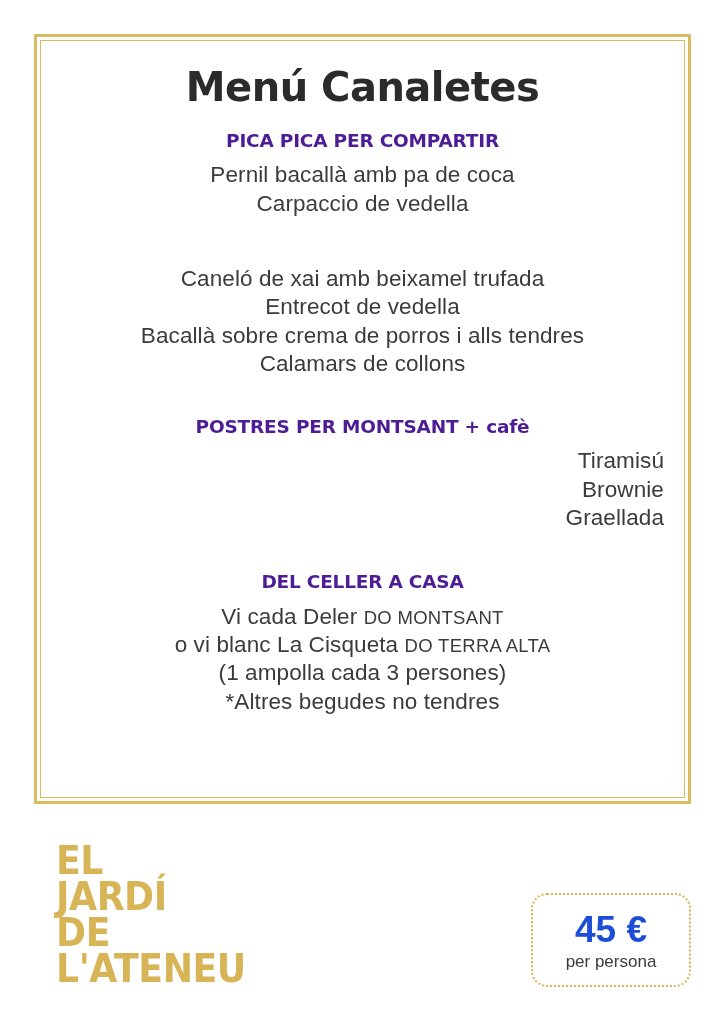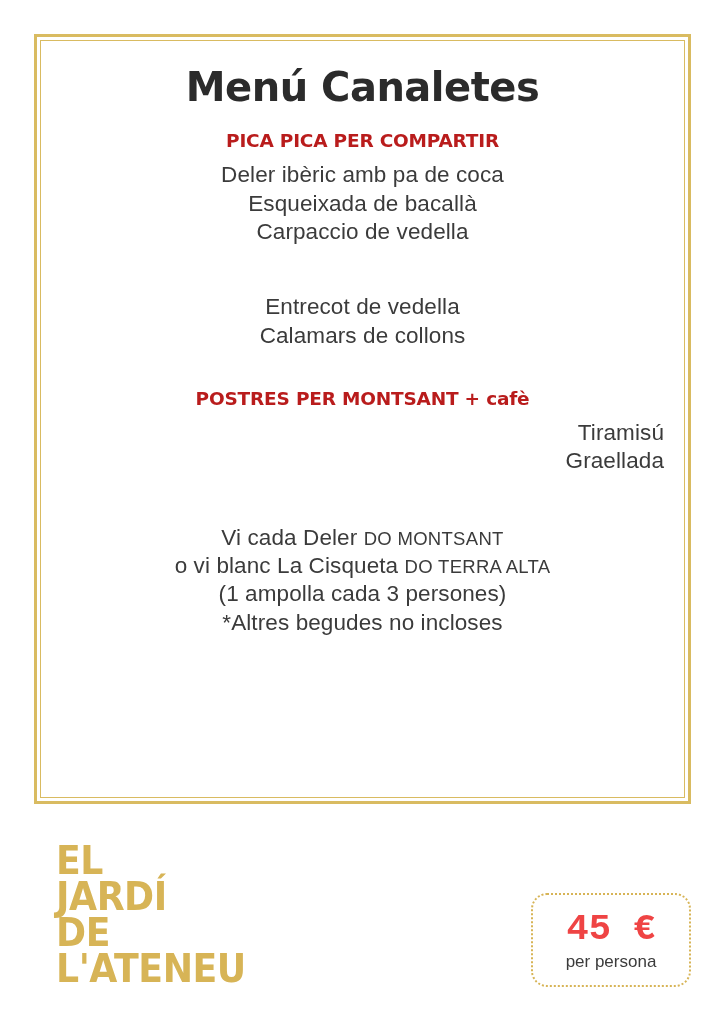--- a/index.html
+++ b/index.html
@@ -68,21 +68,21 @@
 
   
   .section {
     margin: 0;
   }
   .section-heading {
     font-family: "DejaVu Sans", sans-serif;
     font-weight: bold;
     font-size: 18.5px;
     letter-spacing: -0.2px;
-    color: #b91c1c;
+    color: #4c1d95;
     margin: 0;
     line-height: 1.2;
   }
   .section-heading .suffix {
     text-transform: none;
   }
   .section-items {
     list-style: none;
     margin: 0;
     padding: 0;
@@ -141,25 +141,25 @@
     border: 2px dotted #d7b456;
     border-radius: 16px;
     box-sizing: border-box;
     display: flex;
     flex-direction: column;
     align-items: center;
     justify-content: center;
     background: #ffffff;
   }
   .price-amount {
-    font-family: Liberation Mono, monospace;
+    font-family: Liberation Sans, sans-serif;
     font-weight: bold;
     font-size: 37px;
     line-height: 1;
-    color: #ef4444;
+    color: #1d4ed8;
     letter-spacing: 0px;
     margin-bottom: 5px;
   }
   .price-caption {
     font-family: "Liberation Sans", sans-serif;
     font-weight: 300;
     font-size: 17px;
     color: #3b3b3b;
     line-height: 1;
   }
@@ -173,49 +173,54 @@
     <div id="menu-frame-inner"></div>
 
     <div id="menu-content">
       <h1 class="menu-title">Menú Canaletes</h1>
 
       <div class="section sec-pica">
         <h2 class="section-heading">
           <span>PICA PICA PER COMPARTIR</span><span class="suffix"></span>
         </h2>
         <ul class="section-items">
-          <li class="section-item"><span>Deler ibèric amb pa de coca</span><span class="small"></span></li>
-          <li class="section-item"><span>Esqueixada de bacallà</span><span class="small"></span></li>
+          <li class="section-item"><span>Pernil bacallà amb pa de coca</span><span class="small"></span></li>
           <li class="section-item"><span>Carpaccio de vedella</span><span class="small"></span></li>
         </ul>
       </div>
 
       <div class="section sec-plat">
         <ul class="section-items">
+          <li class="section-item"><span>Caneló de xai amb beixamel trufada</span><span class="small"></span></li>
           <li class="section-item"><span>Entrecot de vedella</span><span class="small"></span></li>
+          <li class="section-item"><span>Bacallà sobre crema de porros i alls tendres</span><span class="small"></span></li>
           <li class="section-item"><span>Calamars de collons</span><span class="small"></span></li>
         </ul>
       </div>
 
       <div class="section sec-postres">
         <h2 class="section-heading">
           <span>POSTRES PER MONTSANT</span><span class="suffix"> + cafè</span>
         </h2>
         <ul class="section-items">
           <li class="section-item"><span>Tiramisú</span><span class="small"></span></li>
+          <li class="section-item"><span>Brownie</span><span class="small"></span></li>
           <li class="section-item"><span>Graellada</span><span class="small"></span></li>
         </ul>
       </div>
 
       <div class="section sec-celler">
+        <h2 class="section-heading">
+          <span>DEL CELLER A CASA</span><span class="suffix"></span>
+        </h2>
         <ul class="section-items">
           <li class="section-item"><span>Vi cada Deler </span><span class="small">DO MONTSANT</span></li>
           <li class="section-item"><span>o vi blanc La Cisqueta </span><span class="small">DO TERRA ALTA</span></li>
           <li class="section-item"><span>(1 ampolla cada 3 persones)</span><span class="small"></span></li>
-          <li class="section-item"><span>*Altres begudes no incloses</span><span class="small"></span></li>
+          <li class="section-item"><span>*Altres begudes no tendres</span><span class="small"></span></li>
         </ul>
       </div>
 
     </div>
   </div>
 
   <div id="brand-logo">
     <div class="logo-line">EL</div>
     <div class="logo-line">JARDÍ</div>
     <div class="logo-line">DE</div>

